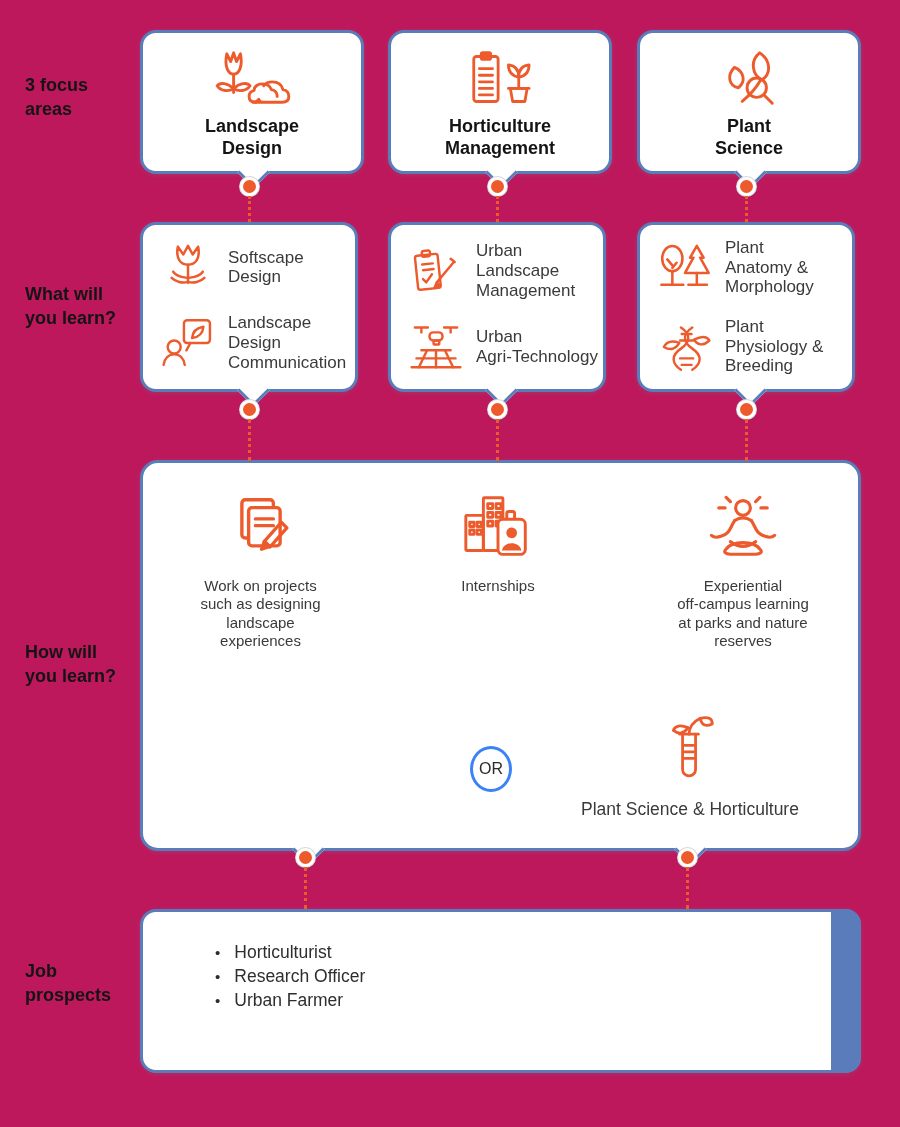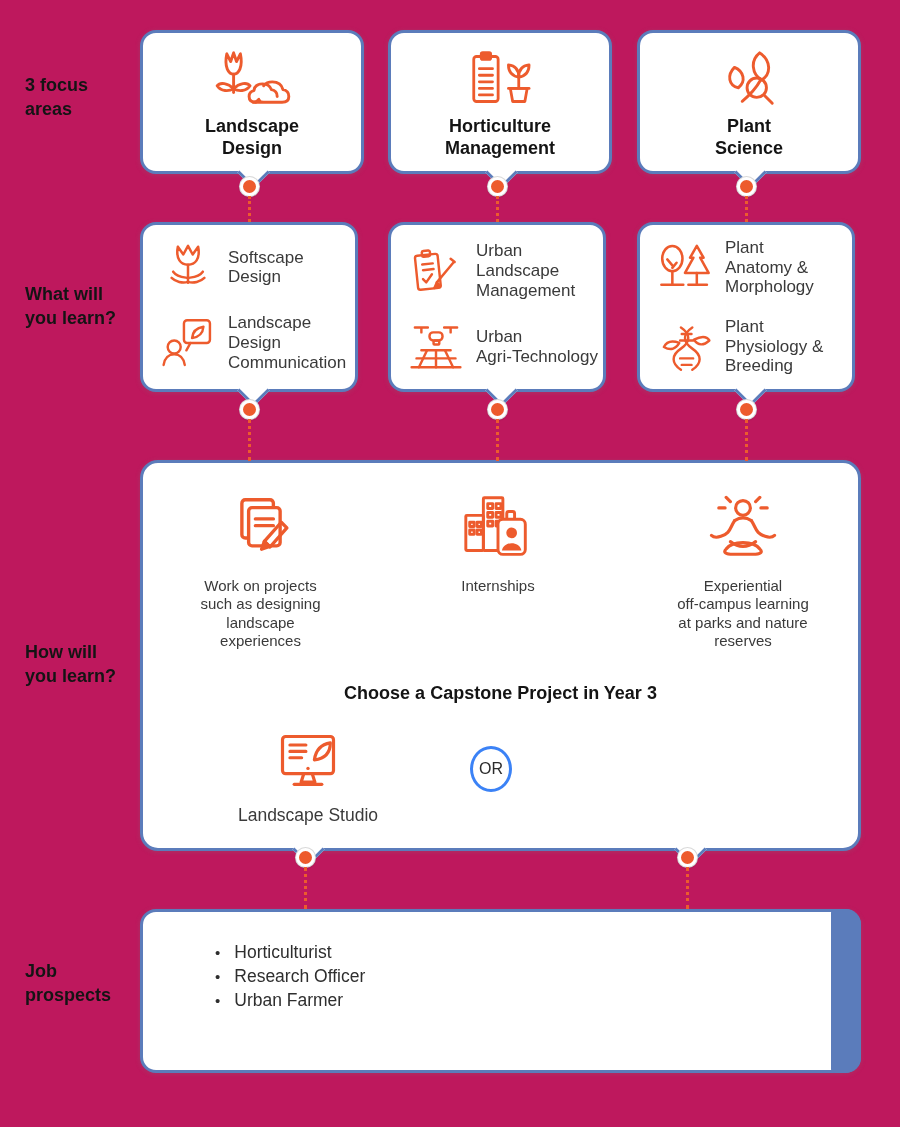--- a/index.html
+++ b/index.html
@@ -314,38 +314,37 @@
           <path d="M26 45 q12 9 24 0"></path>
           <path d="M22 52 C28 44 48 44 54 52 q4 4 -4 5 h-24 q-8 -1 -4 -5 z"></path>
         </svg>
       </span>
       <div class="activity-text">Experiential
 off-campus learning
 at parks and nature
 reserves</div>
     </div>
 
-    <div class="capstone-heading">Choose a Capstone Project in Year 3</div>
-
-    <div class="capstone-option" style="left:65px;top:258px;width:200px">
-      <span class="icon">
-        <svg width="68" height="62" viewBox="0 0 64 58" fill="none" stroke="currentColor" stroke-width="3" stroke-linecap="round" stroke-linejoin="round">
-          <rect x="8" y="5" width="48" height="35" rx="3"></rect>
-          <path d="M15 13 h15 M15 19 h15 M15 25 h11"></path>
-          <path d="M38 27 q2 -14 15 -16 q0 14 -15 16 z"></path>
-          <circle cx="32" cy="35" r="1.6" fill="currentColor" stroke="none"></circle>
-          <path d="M28 40 l-2.5 8 h13 L36 40"></path>
-          <path d="M19 50 h26"></path>
-        </svg>
-      </span>
-      <div class="option-text">Landscape Studio</div>
-    </div>
+
 
     <div class="or-circle">OR</div>
 
+    <div class="capstone-option" style="left:417px;top:252px;width:260px">
+      <span class="icon">
+        <svg width="52" height="76" viewBox="0 0 56 76" fill="none" stroke="currentColor" stroke-width="3" stroke-linecap="round" stroke-linejoin="round">
+          <path d="M17 22 h20"></path>
+          <path d="M20 22 V60 a7 7 0 0 0 14 0 V22"></path>
+          <path d="M22 34 h10 M22 41 h10 M22 48 h10"></path>
+          <path d="M27 22 C27 14 31 9 39 5"></path>
+          <path d="M39 5 q13 -3 13 6 q-11 5 -13 -6 z"></path>
+          <path d="M26 15 q-13 -5 -16 3 q9 7 16 -3 z"></path>
+        </svg>
+      </span>
+      <div class="option-text">Plant Science &amp; Horticulture</div>
+    </div>
 
     <div class="tail" style="left:154px"></div>
     <div class="tail" style="left:536px"></div>
   </div>
 
   <div class="connector" style="left:296px;top:848px">
       <span class="dot"></span>
       <span class="dotline" style="height:42px"></span>
     </div>
   <div class="connector" style="left:678px;top:848px">

